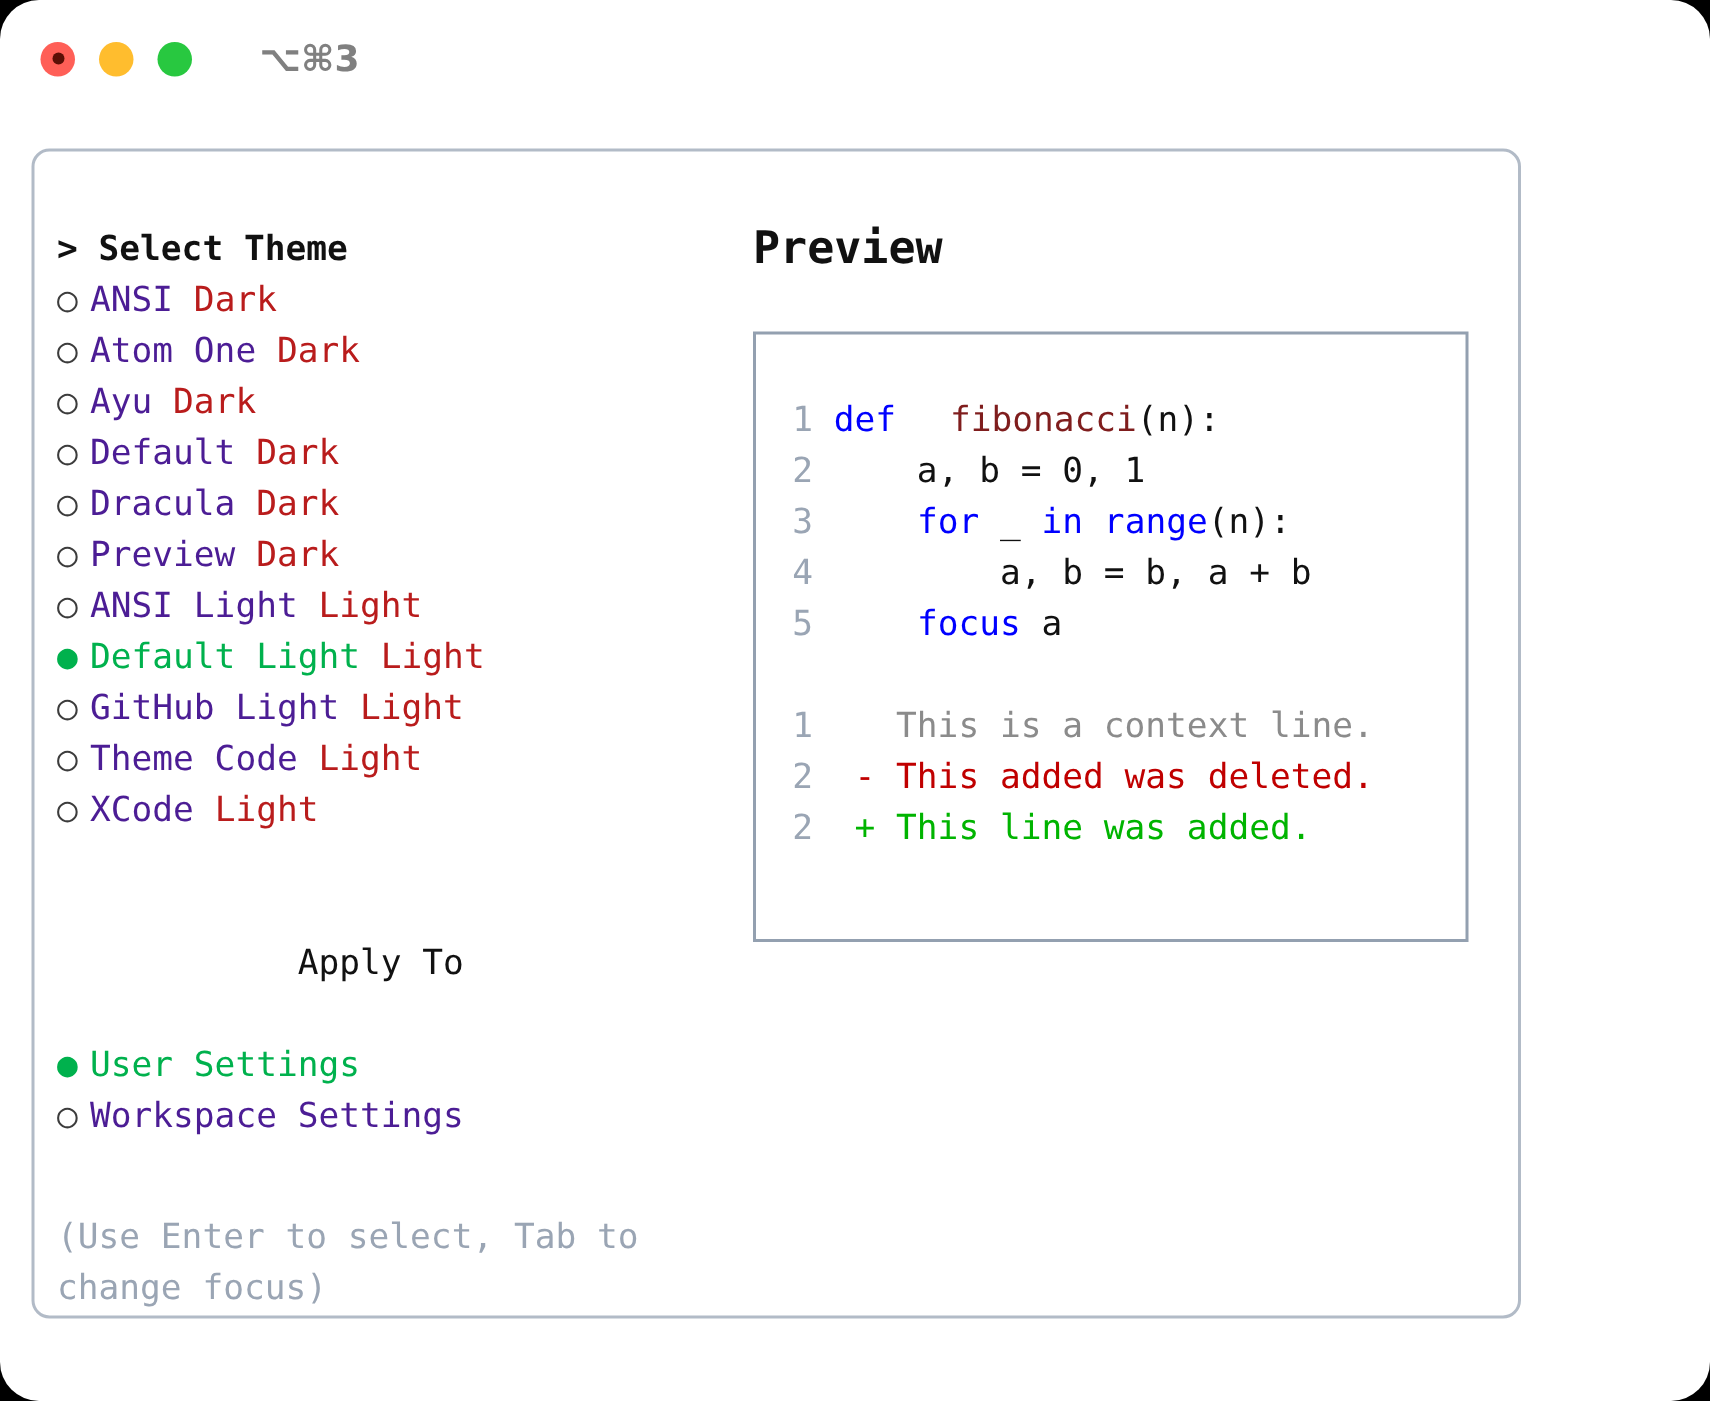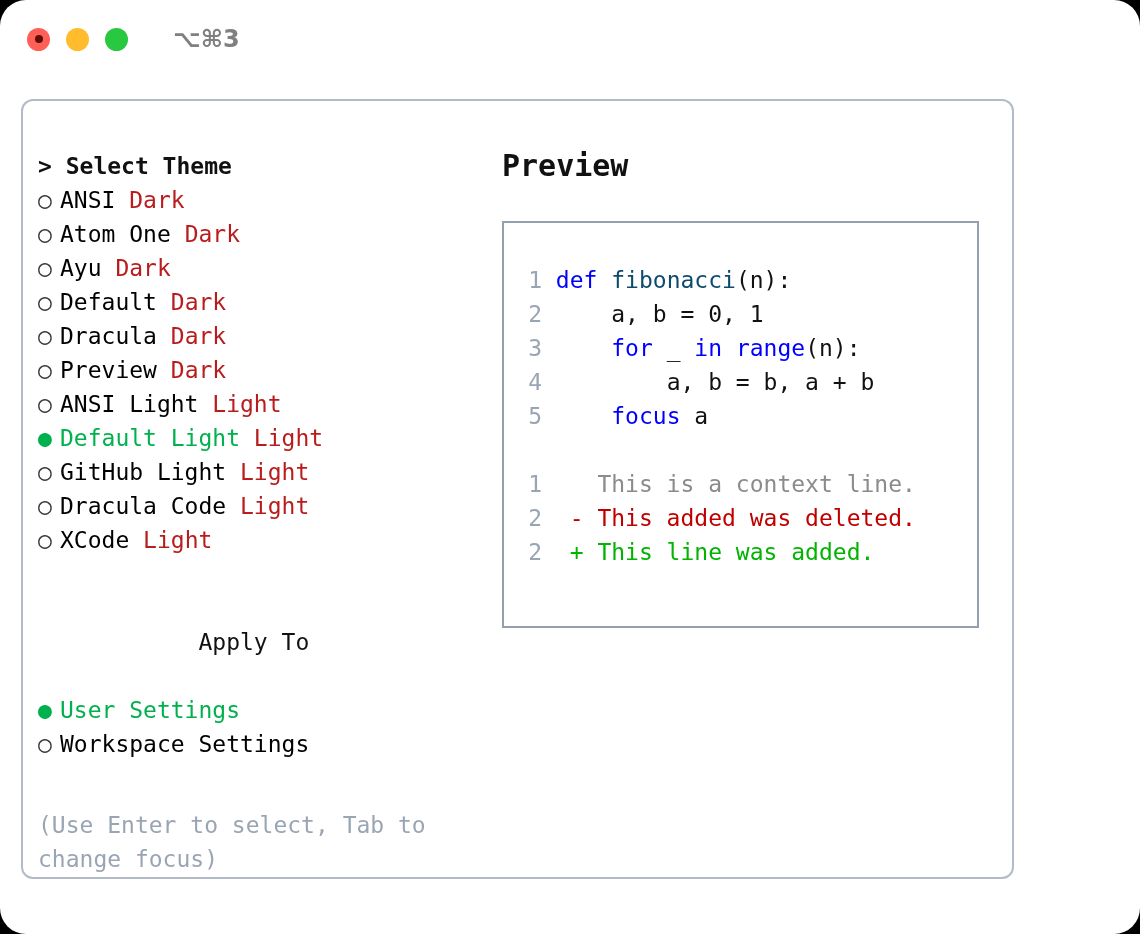--- a/index.html
+++ b/index.html
@@ -109,21 +109,21 @@
     color: #2b2b2b;
     white-space: pre;
     display: block;
   }
   .marker {
     display: inline-block;
     width: 22px;
     color: #3c3c3c;
   }
   .marker.sel { color: #00b14d; }
-  .row-label { color: #000000; }
+  .row-label { color: #4c1d95; }
   .list-row.selected .row-label { color: #00b14d; }
   .row-tag { color: #b91c1c; }
 
   .apply-header {
     font-size: 23px;
     line-height: 34px;
     color: #111111;
     white-space: pre;
     margin-top: 34px;
   }
@@ -169,21 +169,21 @@
     white-space: pre;
     color: #111111;
   }
   .lineno {
     display: inline-block;
     width: 26px;
     text-align: right;
     color: #9aa5b4;
   }
   .kw   { color: #0000ff; }
-  .fn   { color: #0c4a6e; }
+  .fn   { color: #7f1d1d; margin-left: 22px; }
   .pl   { color: #111111; }
   .spacer-line { height: 34px; }
   .diff-ctx { color: #8b8b8b; }
   .diff-del { color: #c00000; }
   .diff-add { color: #00b400; }
 </style>
 </head>
 <body>
 
 <div class="window">
@@ -205,21 +205,21 @@
         <div id="theme-list">
             <div class="list-row"><span class="marker">○</span><span class="row-label">ANSI</span><span class="row-tag"> Dark</span></div>
             <div class="list-row"><span class="marker">○</span><span class="row-label">Atom One</span><span class="row-tag"> Dark</span></div>
             <div class="list-row"><span class="marker">○</span><span class="row-label">Ayu</span><span class="row-tag"> Dark</span></div>
             <div class="list-row"><span class="marker">○</span><span class="row-label">Default</span><span class="row-tag"> Dark</span></div>
             <div class="list-row"><span class="marker">○</span><span class="row-label">Dracula</span><span class="row-tag"> Dark</span></div>
             <div class="list-row"><span class="marker">○</span><span class="row-label">Preview</span><span class="row-tag"> Dark</span></div>
             <div class="list-row"><span class="marker">○</span><span class="row-label">ANSI Light</span><span class="row-tag"> Light</span></div>
             <div class="list-row selected"><span class="marker sel">●</span><span class="row-label">Default Light</span><span class="row-tag"> Light</span></div>
             <div class="list-row"><span class="marker">○</span><span class="row-label">GitHub Light</span><span class="row-tag"> Light</span></div>
-            <div class="list-row"><span class="marker">○</span><span class="row-label">Dracula Code</span><span class="row-tag"> Light</span></div>
+            <div class="list-row"><span class="marker">○</span><span class="row-label">Theme Code</span><span class="row-tag"> Light</span></div>
             <div class="list-row"><span class="marker">○</span><span class="row-label">XCode</span><span class="row-tag"> Light</span></div>
           </div>
 
         <div class="apply-header">
           <span class="marker"></span><span>Apply To</span>
         </div>
         <div id="apply-list">
             <div class="list-row selected"><span class="marker sel">●</span><span class="row-label">User Settings</span></div>
             <div class="list-row"><span class="marker">○</span><span class="row-label">Workspace Settings</span></div>
           </div>

